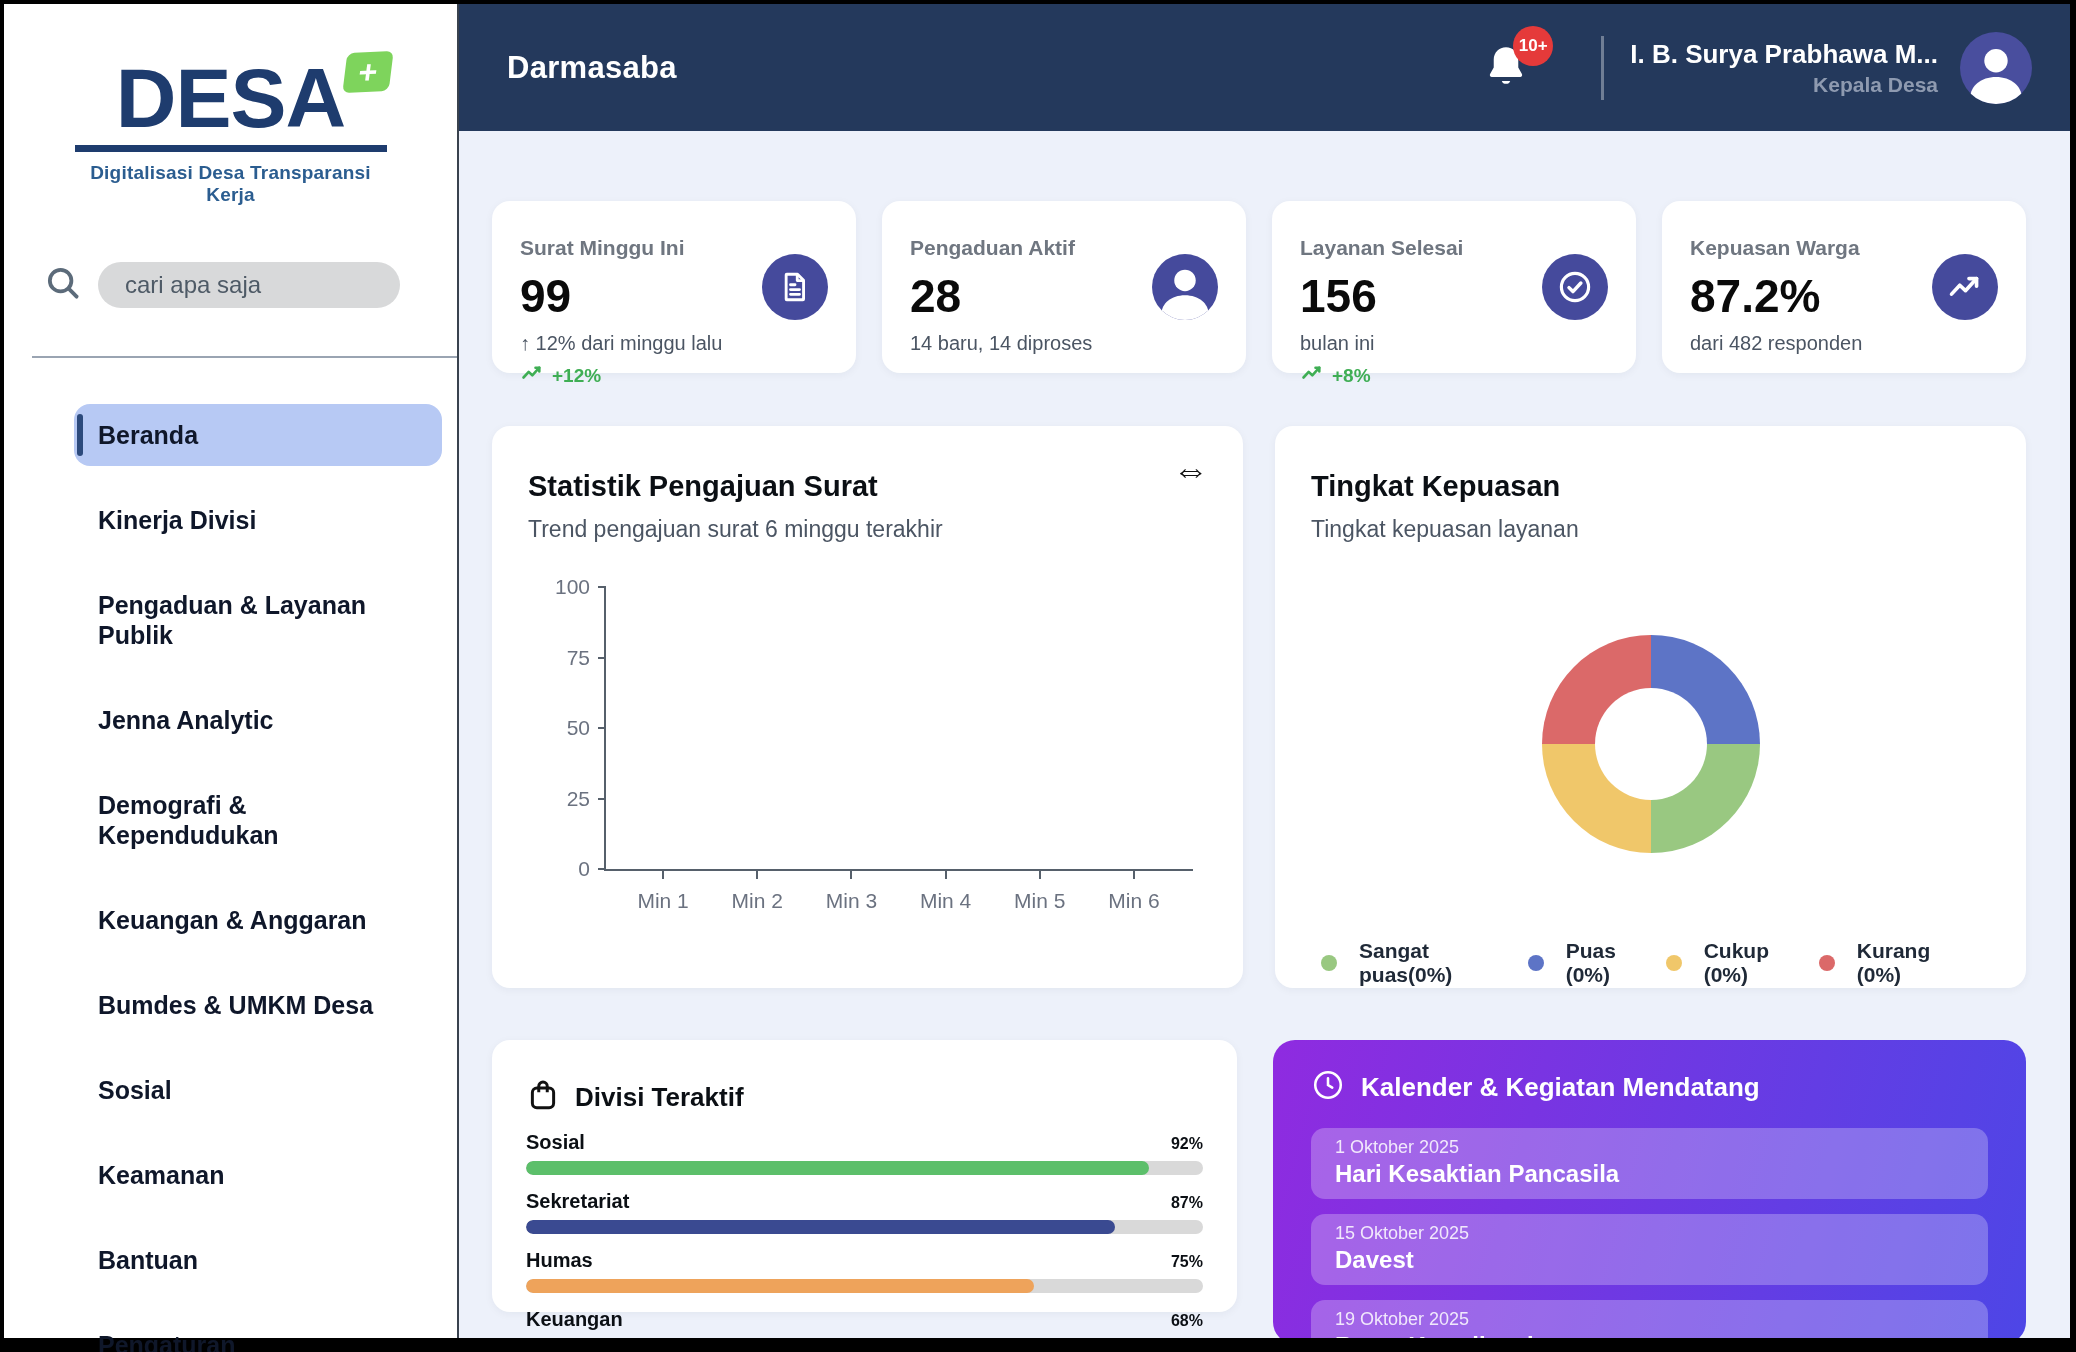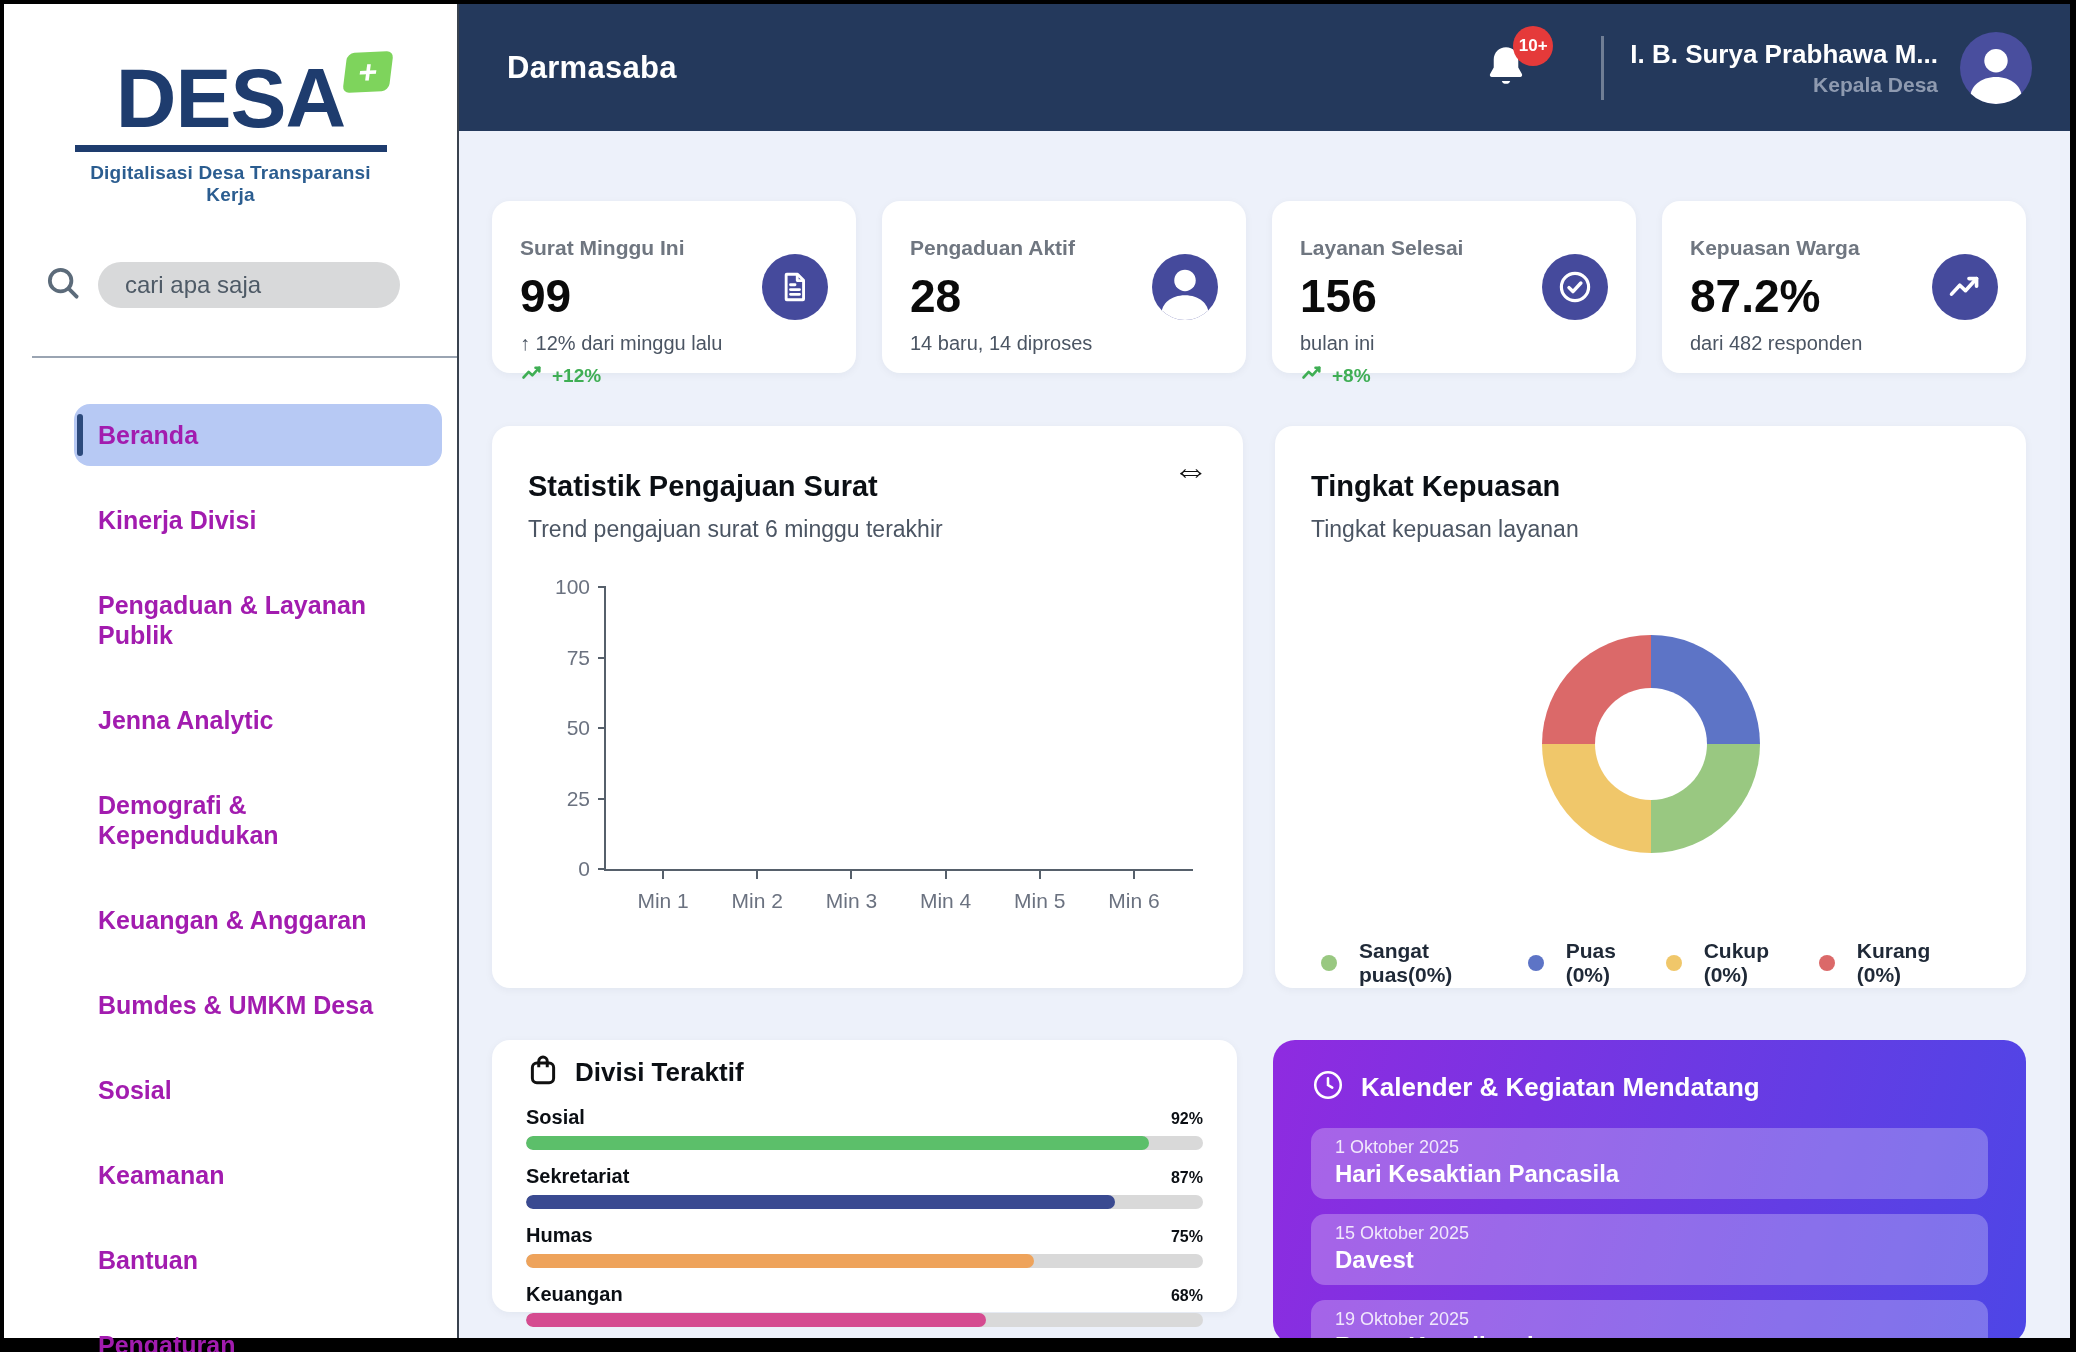--- a/index.html
+++ b/index.html
@@ -22,21 +22,21 @@
 
   .search-row { display:flex; align-items:center; gap:16px; margin:56px 0 0 40px; }
   .search-input { width:302px; height:46px; border:none; border-radius:23px; background:#d8d9da;
     padding:0 27px; font-size:24px; color:#333; font-family:inherit; outline:none; }
   .search-input::placeholder { color:#4e5a66; opacity:1; }
 
   .sidebar-divider { height:2px; background:#9aa4b2; margin:48px 0 0 28px; }
 
   .menu { margin:46px 15px 0 70px; }
   .menu-item { position:relative; padding:16px 8px 16px 24px; margin-bottom:23px;
-    font-size:25px; font-weight:700; color:#a21caf; border-radius:16px; line-height:1.2; cursor:pointer; }
+    font-size:25px; font-weight:700; color:#0f172a; border-radius:16px; line-height:1.2; cursor:pointer; }
   .menu-item.active { background:#b7c9f4; }
   .menu-item.active::before { content:""; position:absolute; left:3px; top:10px; bottom:10px;
     width:6px; border-radius:3px; background:#2c4a7c; }
 
   
   .main { flex:1; display:flex; flex-direction:column; background:#edf1fa; min-width:0; }
   .header { height:127px; flex:0 0 127px; background:#24395c; display:flex; align-items:center;
     padding:0 38px 0 48px; }
   .header-title { color:#fff; font-size:31px; font-weight:700; letter-spacing:.3px; }
   .header-right { margin-left:auto; display:flex; align-items:center; }
@@ -97,21 +97,21 @@
   .donut { width:218px; height:218px; border-radius:50%; margin:92px auto 0; position:relative; }
   .donut::after { content:""; position:absolute; left:50%; top:50%; width:112px; height:112px;
     border-radius:50%; background:#fff; transform:translate(-50%,-50%); }
   .legend { display:flex; justify-content:space-between; padding:0 10px; margin-top:86px; }
   .legend-item { display:flex; align-items:center; gap:22px; }
   .legend-dot { width:16px; height:16px; border-radius:50%; flex:0 0 16px; }
   .legend-label { font-size:21px; font-weight:600; color:#1f2937; }
 
   
   .row3 { display:flex; gap:36px; margin-top:52px; align-items:flex-start; }
-  .divisi-card { background:#fff; border-radius:18px; flex:1; height:272px; padding:13px 34px;
+  .divisi-card { background:#fff; border-radius:18px; flex:1; height:272px; padding:38px 34px;
     box-shadow:0 2px 8px rgba(15,30,60,.05); }
   .card-title-row { display:flex; align-items:center; gap:15px; }
   .card-title { font-size:26px; font-weight:700; color:#0b0f14; }
   .div-row { margin-top:15px; }
   .div-head { display:flex; justify-content:space-between; align-items:baseline; margin-bottom:7px; }
   .div-label { font-size:20px; font-weight:700; color:#0b0f14; }
   .div-pct { font-size:16px; font-weight:700; color:#0b0f14; }
   .div-track { height:14px; border-radius:7px; background:#d9d9d9; overflow:hidden; }
   .div-fill { height:100%; border-radius:7px; }
 

